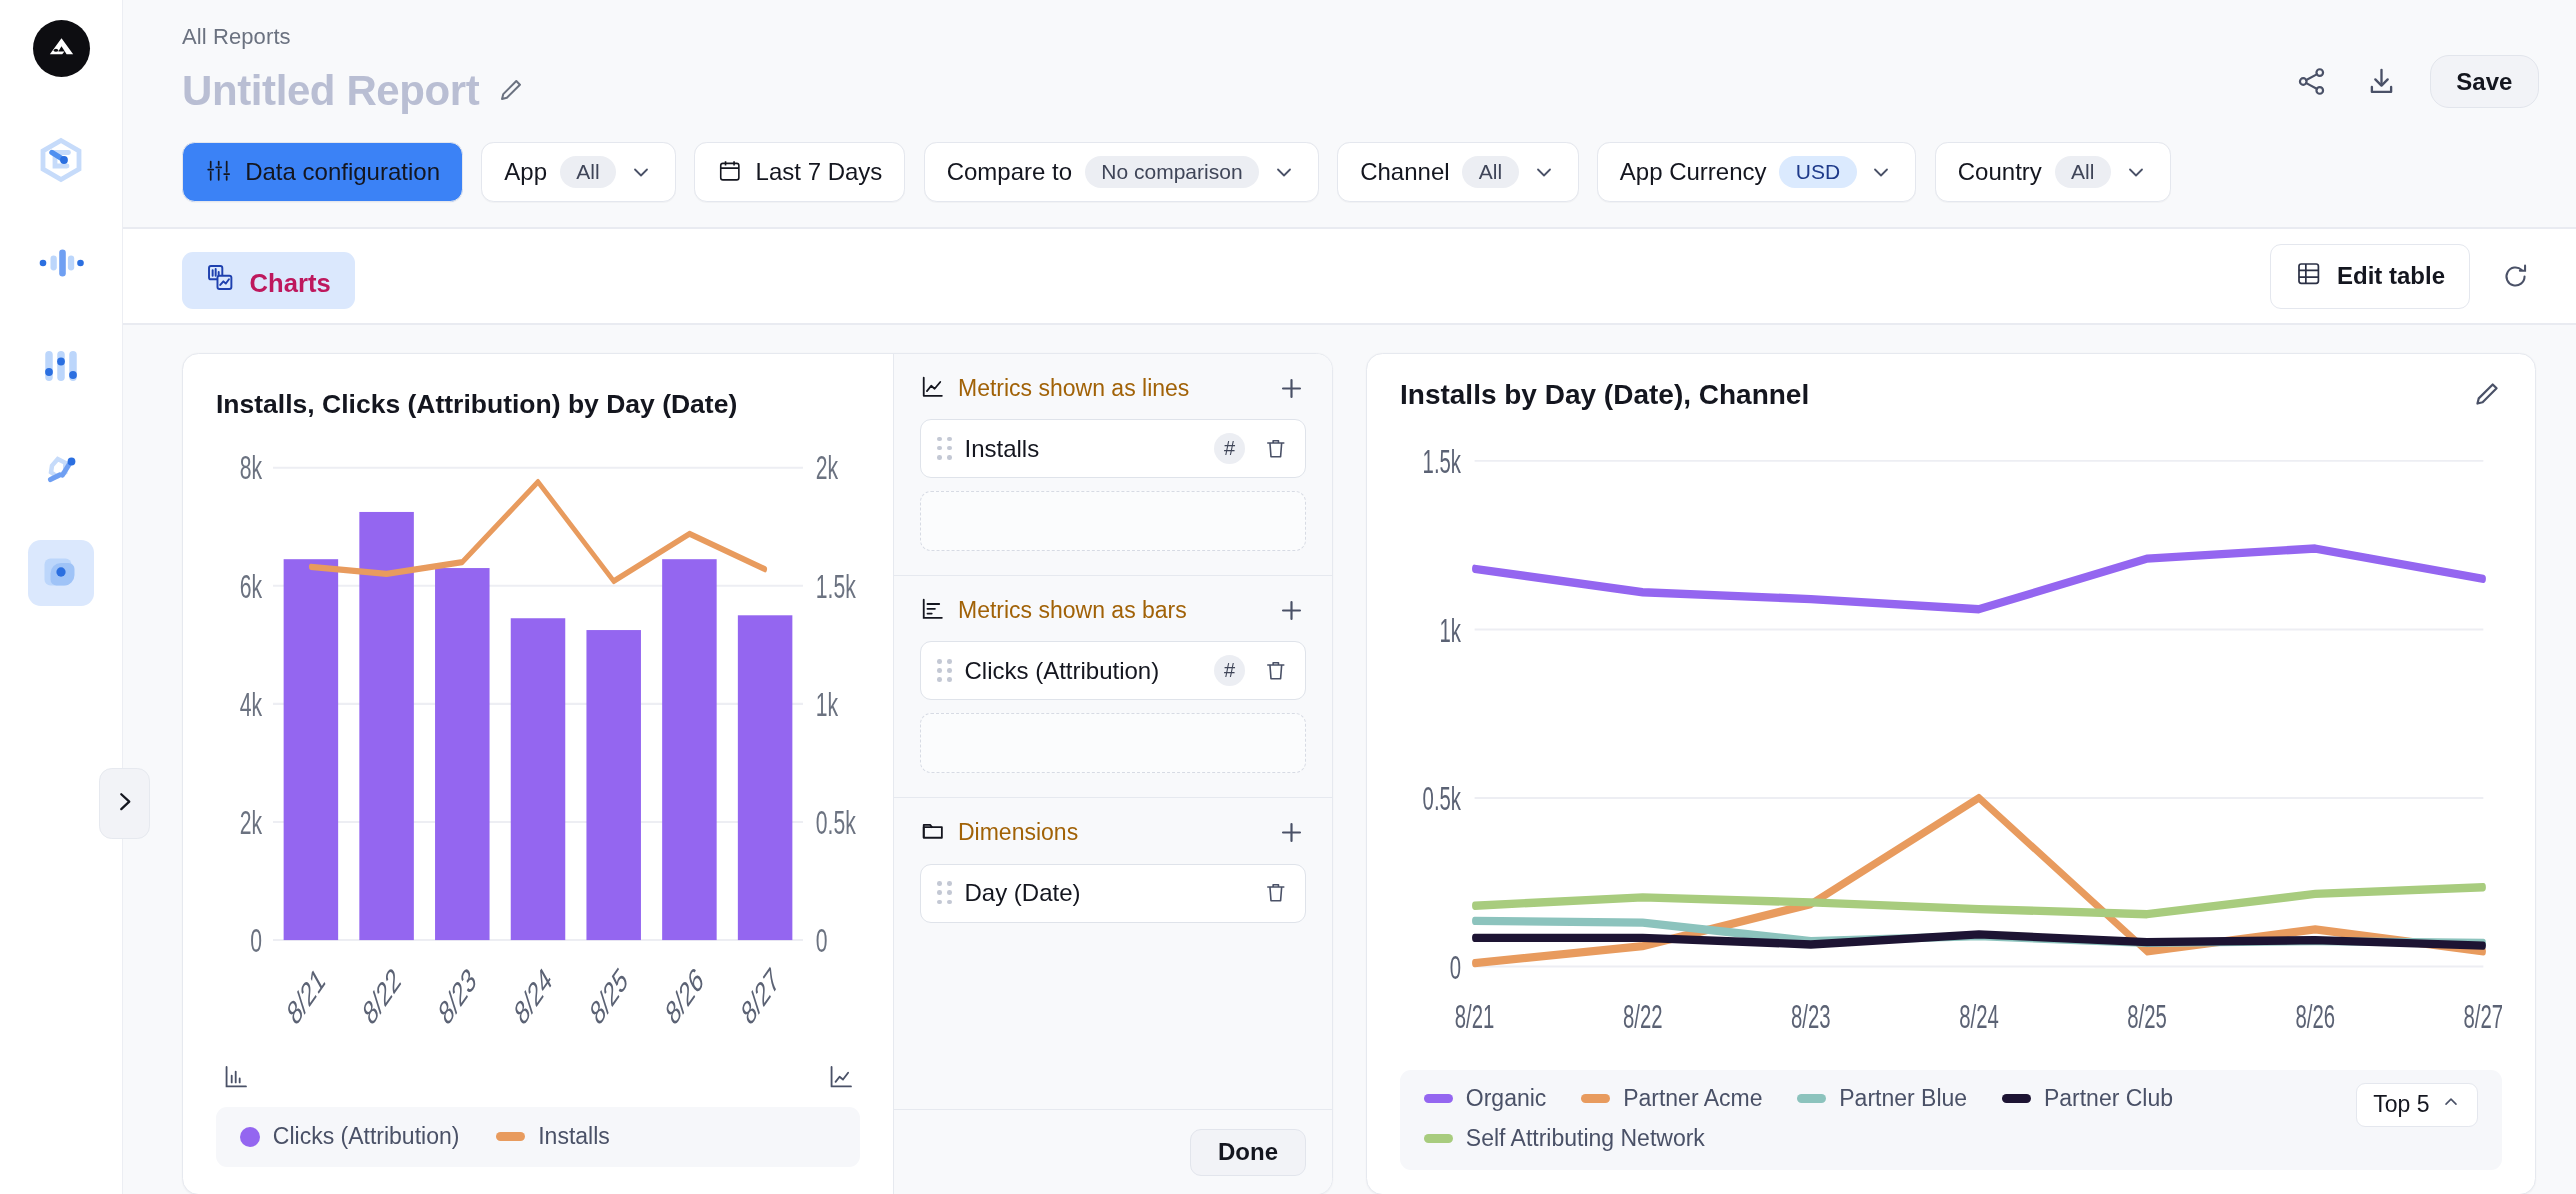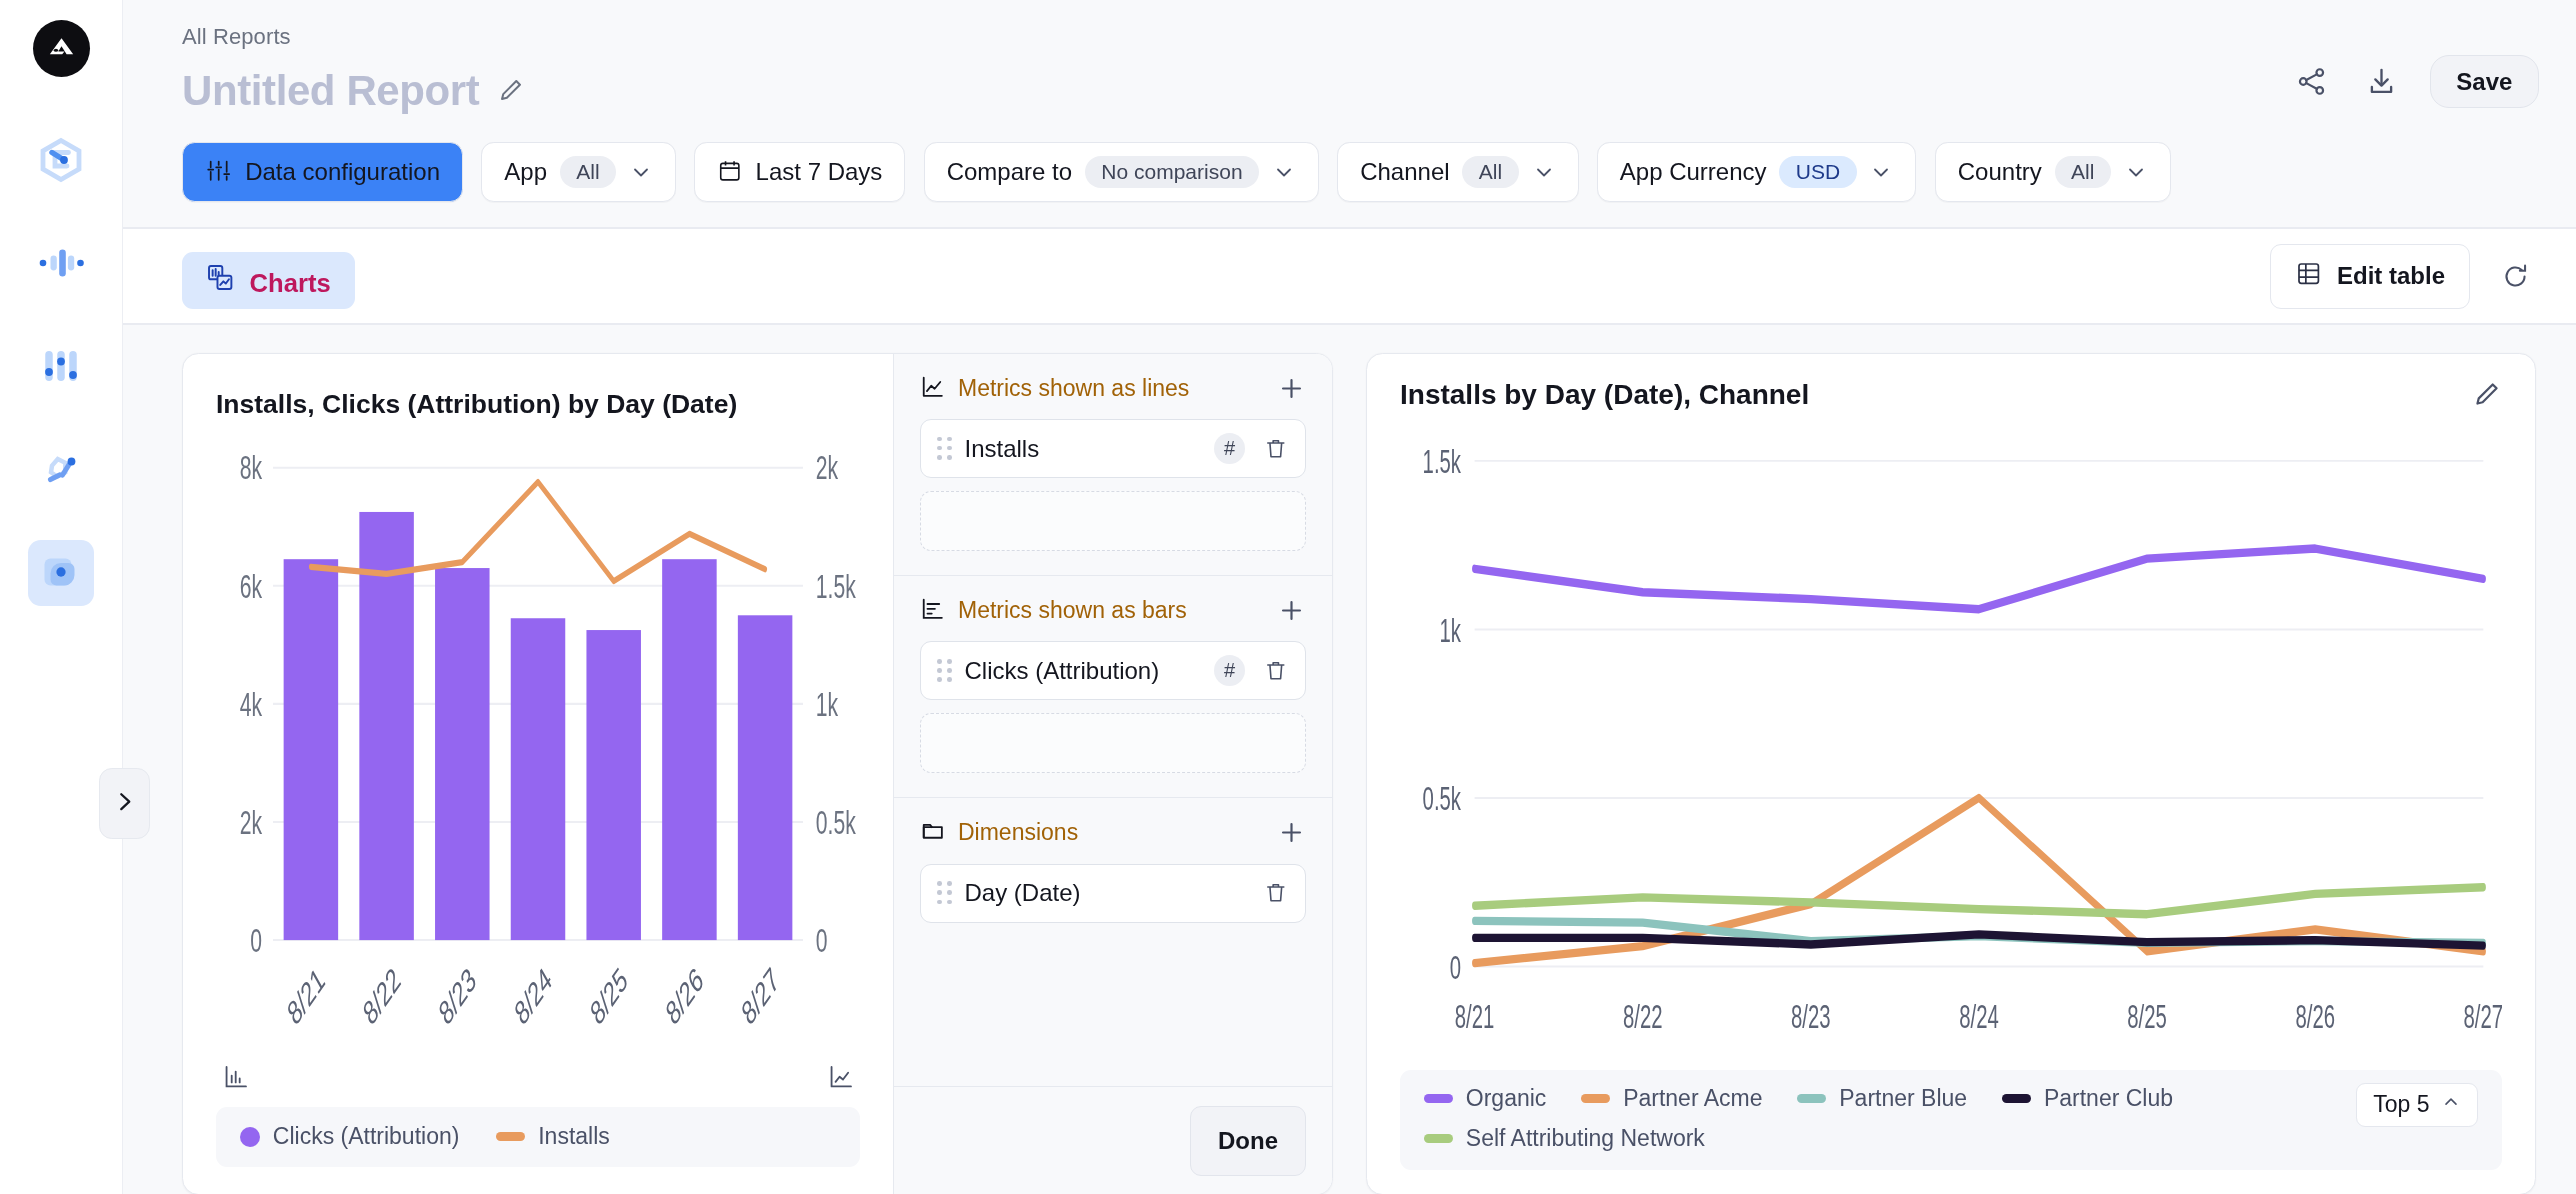--- a/index.html
+++ b/index.html
@@ -112,21 +112,21 @@
     height: 59px; display:flex; align-items:center; gap: 12.8px; padding: 0 16.5px;
     margin-bottom: 12.8px; cursor:grab;
   }
   .grip { width: 14.6px; height: 24px; display:grid; grid-template-columns: 4.6px 4.6px; grid-template-rows: repeat(3, 4.6px); gap: 4.6px 5.5px; }
   .grip i { width:4.6px; height:4.6px; background:#c3c8d4; border-radius:50%; display:block; }
   .pill-name { font-size: 24px; color:#14161f; flex:1; }
   .hash { background:#eceef3; color:#3f4558; width: 31px; height:31px; border-radius:50%; display:flex; align-items:center; justify-content:center; font-size:20px; }
   .trash { cursor:pointer; display:flex; align-items:center; margin-left: 5.5px;}
   .dropzone { border: 1.8px dashed #d7dbe4; border-radius: 11px; height: 60px; background: #fbfcfd; }
   .bfoot { padding: 18.3px 25.6px; display:flex; justify-content:flex-end; }
-  .done-btn { background:#f2f3f7; border:1.4px solid #e2e5ec; border-radius:11px; padding: 0 27.4px; height:70px; display:flex; align-items:center; font-size:24px; font-weight:700; color:#14161f; cursor:pointer;}
+  .done-btn { background:#f2f3f7; border:1.4px solid #e2e5ec; border-radius:11px; padding: 0 27.4px; height:47px; display:flex; align-items:center; font-size:24px; font-weight:700; color:#14161f; cursor:pointer;}
 
   
   .right-card {
     flex: 1; margin-left: 33px; background:#ffffff; border:1.4px solid #e6e9ef;
     border-radius: 16.5px; padding: 25.6px 33px 0 33px; display:flex; flex-direction:column; min-width:0;
     box-shadow: 0 0.9px 1.8px rgba(16,24,40,.04);
   }
   .rc-head { display:flex; align-items:flex-start; justify-content:space-between; }
   .rc-title { font-size: 28px; font-weight:700; color:#14161f; }
   .rc-plot { flex:1; position:relative; margin-top: 9.1px; min-height:0;}

